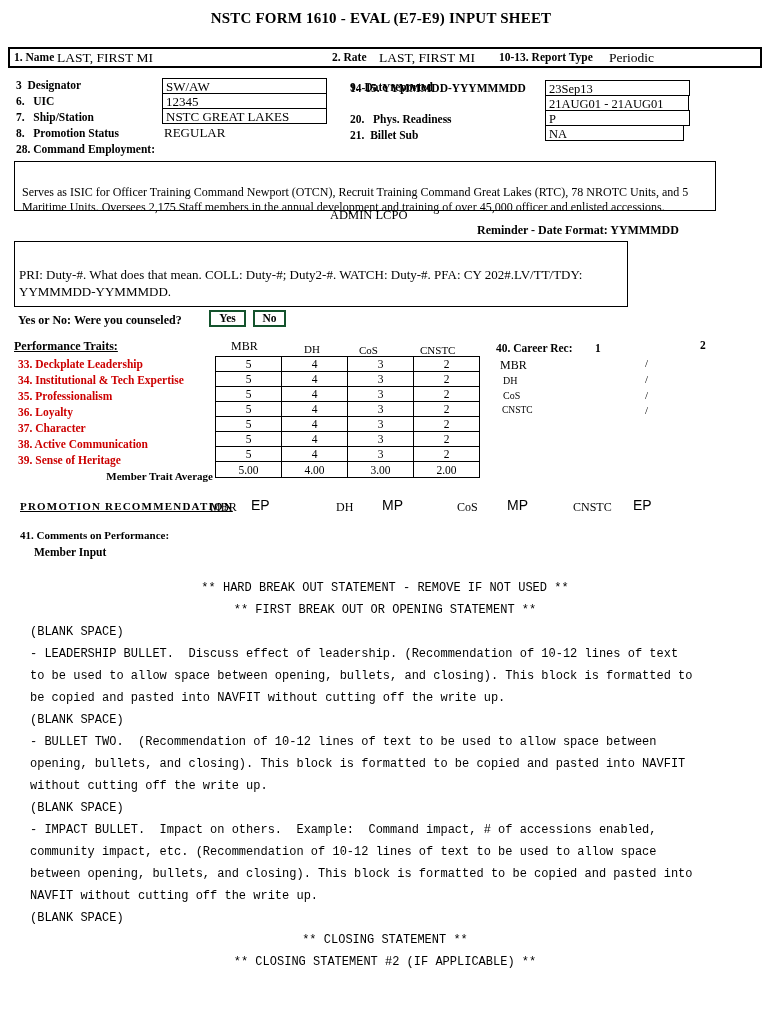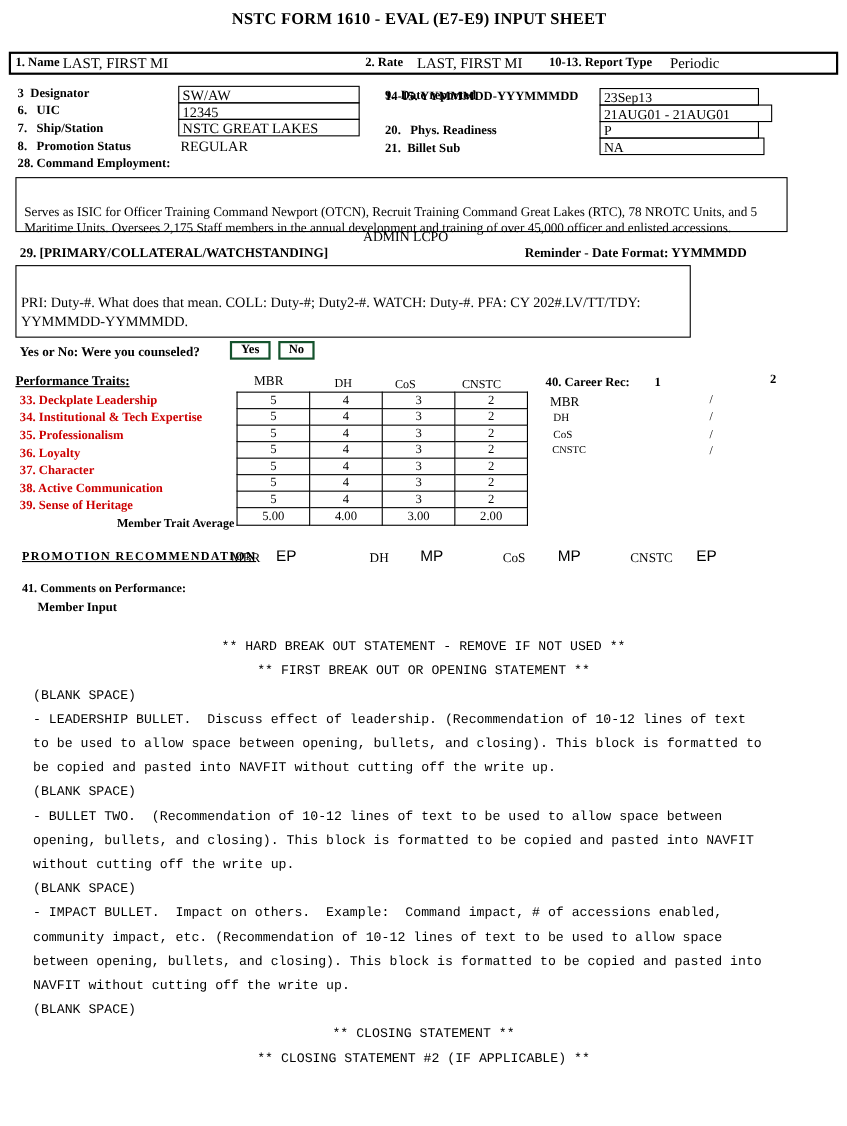--- a/index.html
+++ b/index.html
@@ -74,29 +74,28 @@
   <div class="abs fbox" style="left:162px; top:93px;  width:165px; height:16px">12345</div>
   <div class="abs fbox" style="left:162px; top:108px; width:165px; height:16px">NSTC GREAT LAKES</div>
   <div class="abs plain-val" style="left:164px; top:125px">REGULAR</div>
 
   <div class="abs flabel" style="left:350px; top:81px">9.  Date reported</div>
   <div class="abs flabel" style="left:350px; top:82px">14-15. YYMMMDD-YYYMMMDD</div>
   <div class="abs flabel" style="left:350px; top:113px">20.   Phys. Readiness</div>
   <div class="abs flabel" style="left:350px; top:129px">21.  Billet Sub</div>
 
   <div class="abs fbox" style="left:545px; top:80px;  width:145px; height:16px; font-size:12.5px">23Sep13</div>
-  <div class="abs fbox" style="left:545px; top:95px;  width:157px; height:16px; font-size:12.5px">21AUG01 - 21AUG01</div>
+  <div class="abs fbox" style="left:545px; top:95px;  width:144px; height:16px; font-size:12.5px">21AUG01 - 21AUG01</div>
   <div class="abs fbox" style="left:545px; top:110px; width:145px; height:16px; font-size:12.5px">P</div>
-  <div class="abs fbox" style="left:545px; top:125px; width:150px; height:16px; font-size:12.5px">NA</div>
+  <div class="abs fbox" style="left:545px; top:125px; width:139px; height:16px; font-size:12.5px">NA</div>
 
   <div class="abs bigbox" style="left:14px; top:161px; width:702px; height:50px">
     <p>Serves as ISIC for Officer Training Command Newport (OTCN), Recruit Training Command Great Lakes (RTC), 78 NROTC Units, and 5 Maritime Units.  Oversees 2,175 Staff members in the annual development and training of over 45,000 officer and enlisted accessions.</p>
   </div>
 
-  <div class="abs section-label" style="left:18px; top:223px">29. [PRIMARY/COLLATERAL/WATCHSTANDING]</div>
   <div class="abs" style="left:330px; top:208px; font-size:12.5px; white-space:pre">ADMIN LCPO</div>
   <div class="abs section-label" style="left:477px; top:223px">Reminder - Date Format: YYMMMDD</div>
 
   <div class="abs bigbox" style="left:14px; top:241px; width:614px; height:66px">
     <p class="duties-p">PRI:  Duty-#.  What does that mean.  COLL:  Duty-#; Duty2-#.  WATCH:  Duty-#.  PFA:  CY 202#.LV/TT/TDY: YYMMMDD-YYMMMDD.</p>
   </div>
 
   <div class="abs section-label" style="left:18px; top:313px">Yes or No: Were you counseled?</div>
   <div class="abs counsel-box" style="left:209px; top:310px; width:37px; height:17px">Yes</div>
   <div class="abs counsel-box" style="left:253px; top:310px; width:33px; height:17px">No</div>

